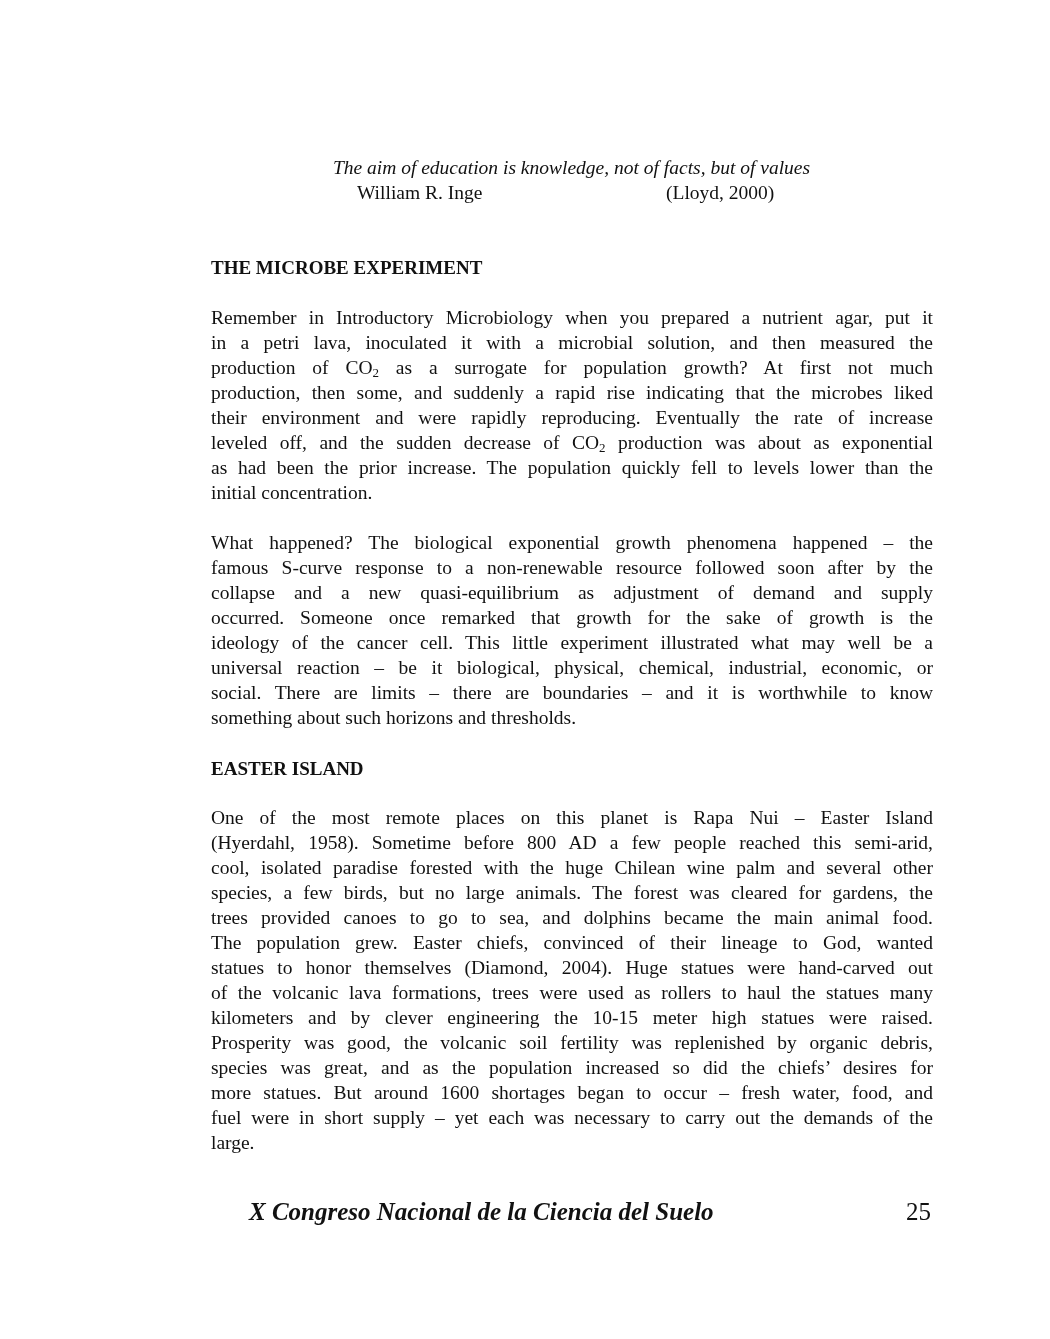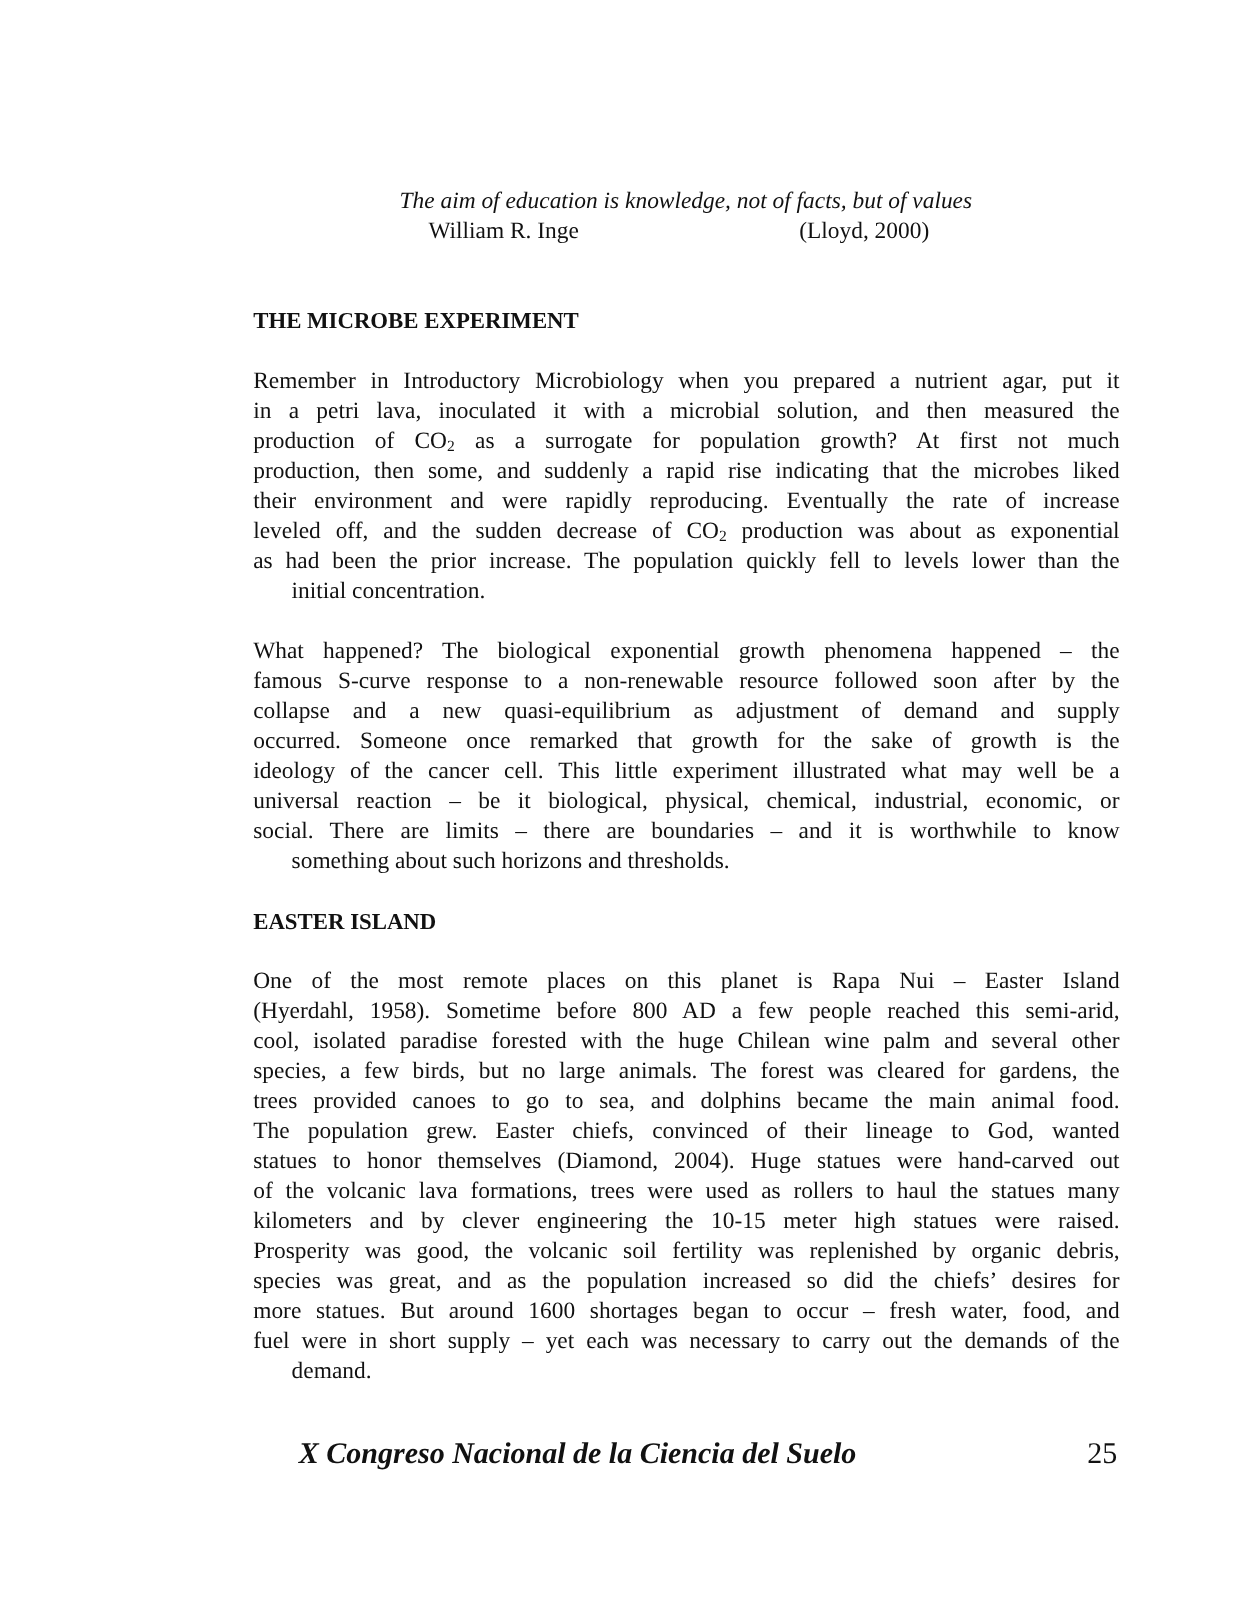--- a/index.html
+++ b/index.html
@@ -7,21 +7,21 @@
          font-family: "Liberation Serif", "DejaVu Serif", serif; color: #111; }
   .page { position: absolute; left: 0; top: 0; width: 906px; height: 1339px; }
   .epigraph-quote { position: absolute; left: 0; width: 1143px; top: 155px; text-align: center;
                     font-style: italic; font-size: 19.5px; line-height: 25px; }
   .epigraph-author { position: absolute; left: 357px; top: 180px; font-size: 19.5px; line-height: 25px; }
   .epigraph-cite { position: absolute; left: 666px; top: 180px; font-size: 19.5px; line-height: 25px; text-align: right; }
   .heading { position: absolute; left: 211px; font-weight: bold; font-size: 19px; line-height: 25px; }
   .para { position: absolute; left: 211px; width: 722px; font-size: 19.5px; }
   .line { display: block; height: 25px; line-height: 25px; white-space: nowrap;
           text-align: justify; text-align-last: justify; }
-  .line.last { text-align-last: left; margin-left: 32px; }
+  .line.last { text-align-last: left; }
   sub { font-size: 13px; line-height: 0; vertical-align: -3px; }
   .footer-title { position: absolute; left: 249px; top: 1196px; font-style: italic; font-weight: bold;
                   font-size: 25px; line-height: 32px; }
   .footer-page { position: absolute; left: 906px; top: 1196px; font-size: 25px; line-height: 32px; }
 </style>
 </head>
 <body>
 
 <div class="page">
 
@@ -61,18 +61,18 @@
       <span class="line">species, a few birds, but no large animals.  The forest was cleared for gardens, the</span>
       <span class="line">trees provided canoes to go to sea, and dolphins became the main animal food.</span>
       <span class="line">The population grew.  Easter chiefs, convinced of their lineage to God, wanted</span>
       <span class="line">statues to honor themselves (Diamond, 2004).  Huge statues were hand-carved out</span>
       <span class="line">of the volcanic lava formations, trees were used as rollers to haul the statues many</span>
       <span class="line">kilometers and by clever engineering the 10-15 meter high statues were raised.</span>
       <span class="line">Prosperity was good, the volcanic soil fertility was replenished by organic debris,</span>
       <span class="line">species was great, and as the population increased so did the chiefs’ desires for</span>
       <span class="line">more statues. But around 1600 shortages began to occur – fresh water, food, and</span>
       <span class="line">fuel were in short supply – yet each was necessary to carry out the demands of the</span>
-      <span class="line last">demand.</span>
+      <span class="line last">large.</span>
     </div>
 
   <div class="footer-title">X Congreso Nacional de la Ciencia del Suelo</div>
   <div class="footer-page">25</div>
 </div>
 
 </body></html>

